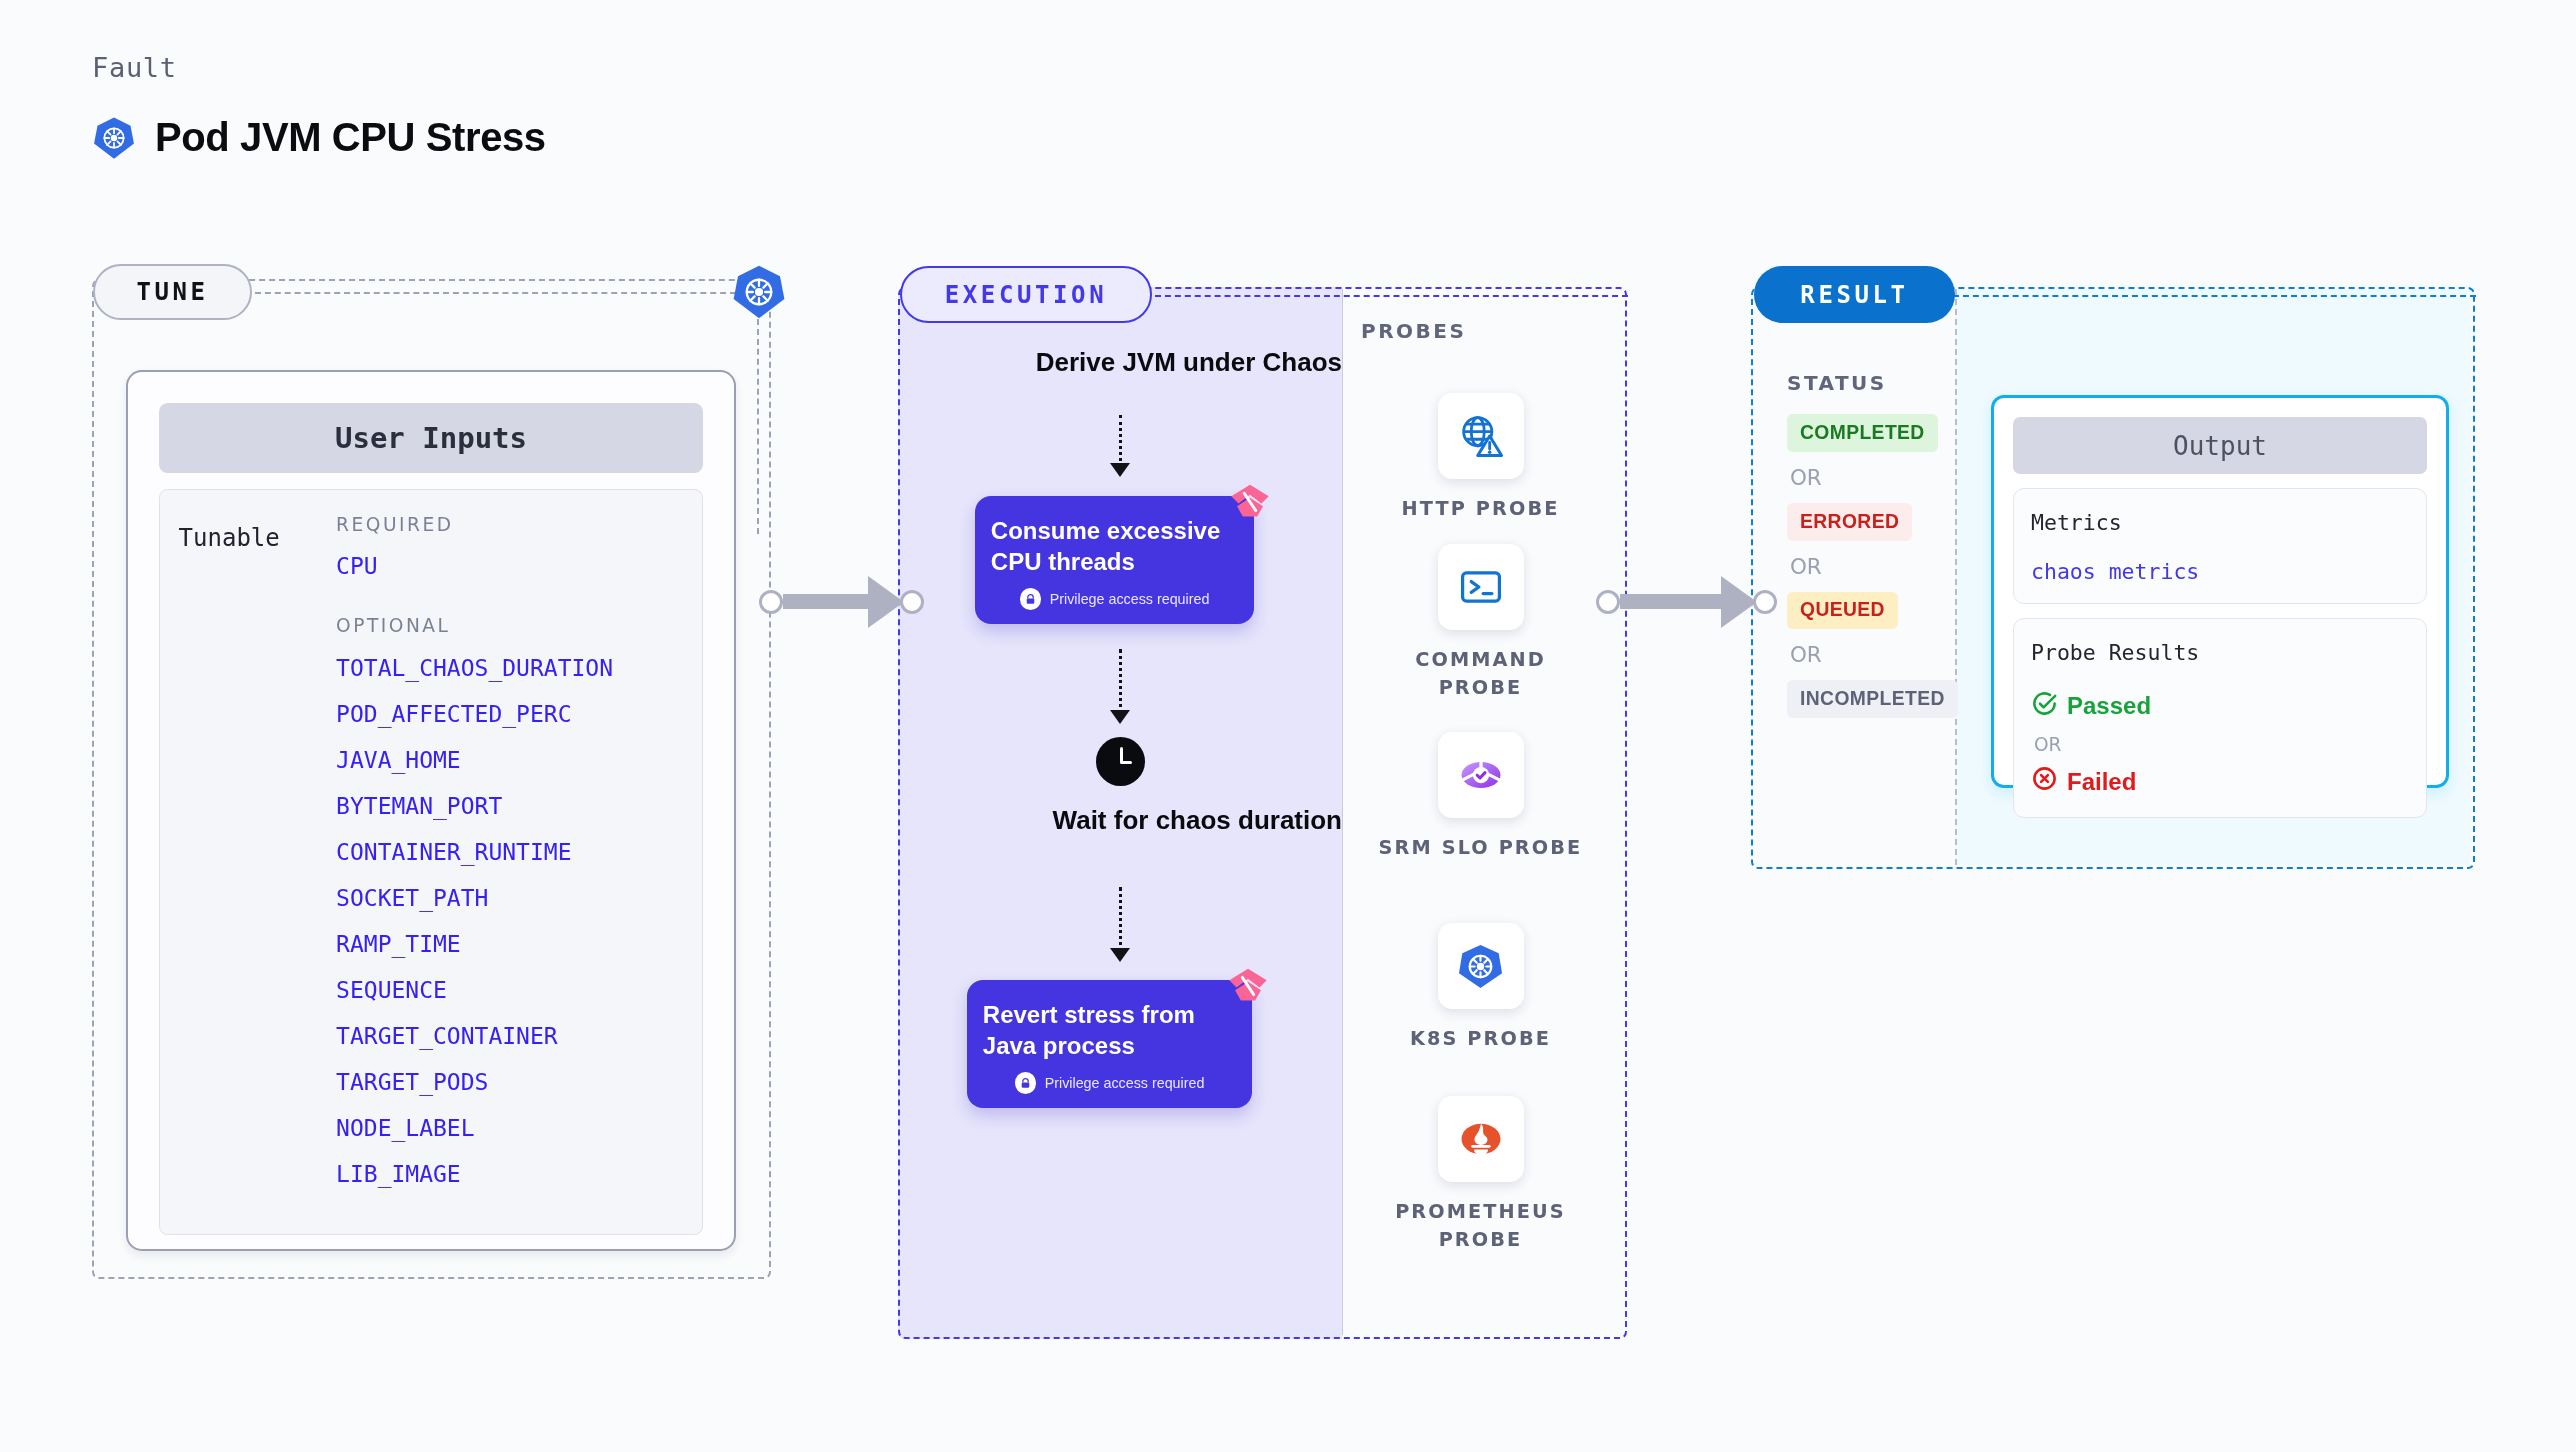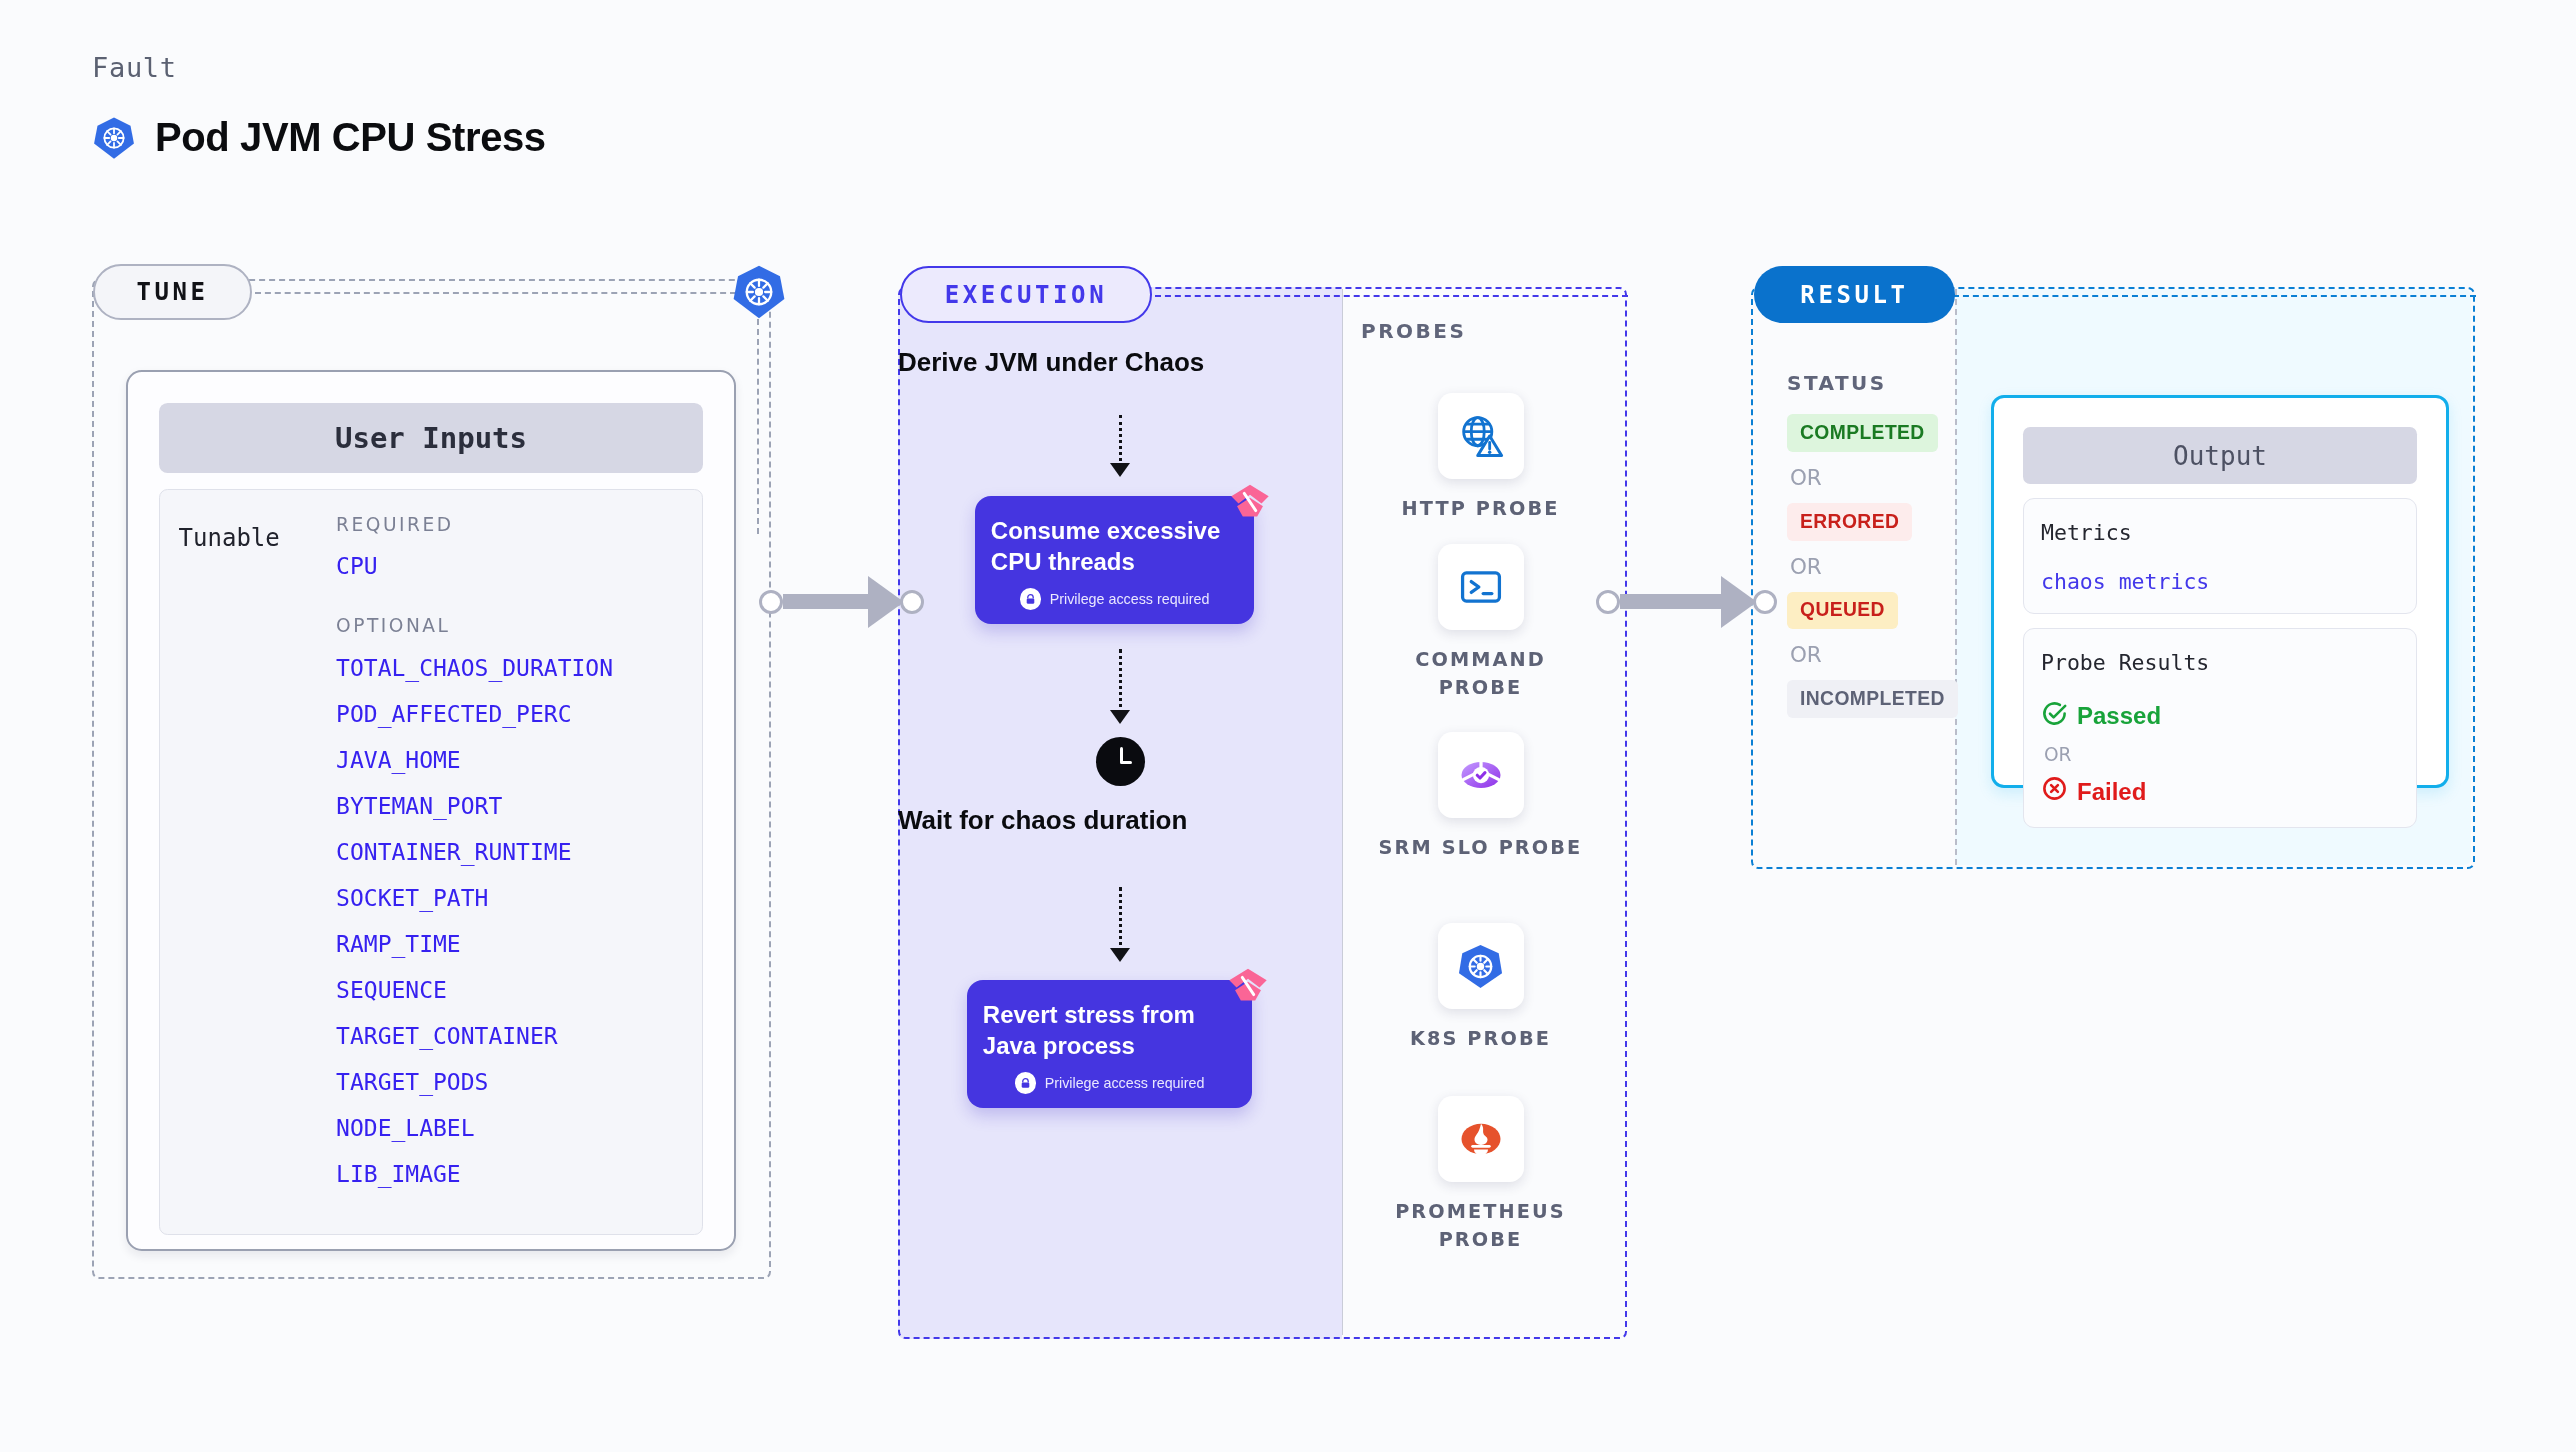--- a/index.html
+++ b/index.html
@@ -90,21 +90,21 @@
                border: 3.6px solid #aeb1c2; background: #ffffff; flex: 0 0 auto; }
   .arrow-bar { height: 14.3px; background: #aeb1c2; flex: 1 1 auto; }
   .arrow-head { width: 0; height: 0; border-top: 26px solid transparent;
                 border-bottom: 26px solid transparent; border-left: 36px solid #aeb1c2;
                 margin-left: -1.4px; flex: 0 0 auto; margin-right: -4.3px; }
   .arrow-1 { left: 759px; top: 580px; width: 165px; }
   .arrow-2 { left: 1596px; top: 580px; width: 181px; }
 
   
   .flow { position: absolute; left: 898px; top: 287px; width: 444px; height: 1052px; }
-  .flow-text { position: absolute; width: 100%; text-align: left;
+  .flow-text { position: absolute; width: 100%; text-align: right;
                font-size: 26px; font-weight: bold; color: #0a0b0f; line-height: 1.25; }
   .flow-node { position: absolute; background: #4535e0; border-radius: 16px;
                box-shadow: 0 7.2px 15.8px rgba(57,42,200,0.22); color: #ffffff;
                text-align: left; padding: 18.6px 15.8px 14.3px; }
   .flow-node .t { font-size: 24px; font-weight: bold; line-height: 1.3; }
   .flow-node .sub { margin-top: 11.5px; display: flex; align-items: center;
                     justify-content: center; gap: 8.6px; font-size: 14.3px; color: #eae8ff; }
   .lock-badge { width: 21.5px; height: 21.5px; border-radius: 50%; background: #ffffff;
                 display: inline-flex; align-items: center; justify-content: center; }
   .litmus-corner { position: absolute; right: -18.6px; top: -17px; width: 46px; height: 46px; }
@@ -138,21 +138,21 @@
                   letter-spacing: 2.5px; color: #60657a; font-weight: bold; }
   .status-list { position: absolute; left: 1787px; top: 414px; width: 186px; }
   .status-badge { display: inline-block; border-radius: 5.7px; padding: 7.9px 13px;
                   font-size: 19.3px; font-weight: bold; letter-spacing: 0.4px; }
   .or-text { font-size: 21.5px; color: #9ba0b1; margin: 13px 0 13px 2.9px;
              font-family: "DejaVu Sans", sans-serif; }
 
   
   .output-card { position: absolute; left: 1991px; top: 395px; width: 458px; height: 393px;
                  background: #ffffff; border: 3.6px solid #12aeeb; border-radius: 13px;
-                 padding: 29px; box-shadow: 0 5.7px 14.3px rgba(18,174,235,0.15); }
+                 padding: 19px; box-shadow: 0 5.7px 14.3px rgba(18,174,235,0.15); }
   .out-header { height: 57px; background: #d6d7e4; border-radius: 7.2px;
                 display: flex; align-items: center; justify-content: center;
                 font-family: "DejaVu Sans Mono", monospace; font-size: 26px; color: #4d5163; }
   .out-row { margin-top: 14.3px; border: 1.4px solid #e3e5ee; border-radius: 11px;
              background: #fbfcfe; display: flex; padding: 18.6px 17px; gap: 21.5px; flex-direction: column; }
   .out-key { font-family: "DejaVu Sans Mono", monospace; font-size: 21.5px; color: #24262f;
              min-width: 122px; line-height: 1.4; }
   .out-val-link { font-family: "DejaVu Sans Mono", monospace; font-size: 21.5px; color: #4338ea; }
   .pr-line { display: flex; align-items: center; gap: 9px; font-size: 24px; font-weight: bold; }
   .pr-pass { color: #18a33a; }

